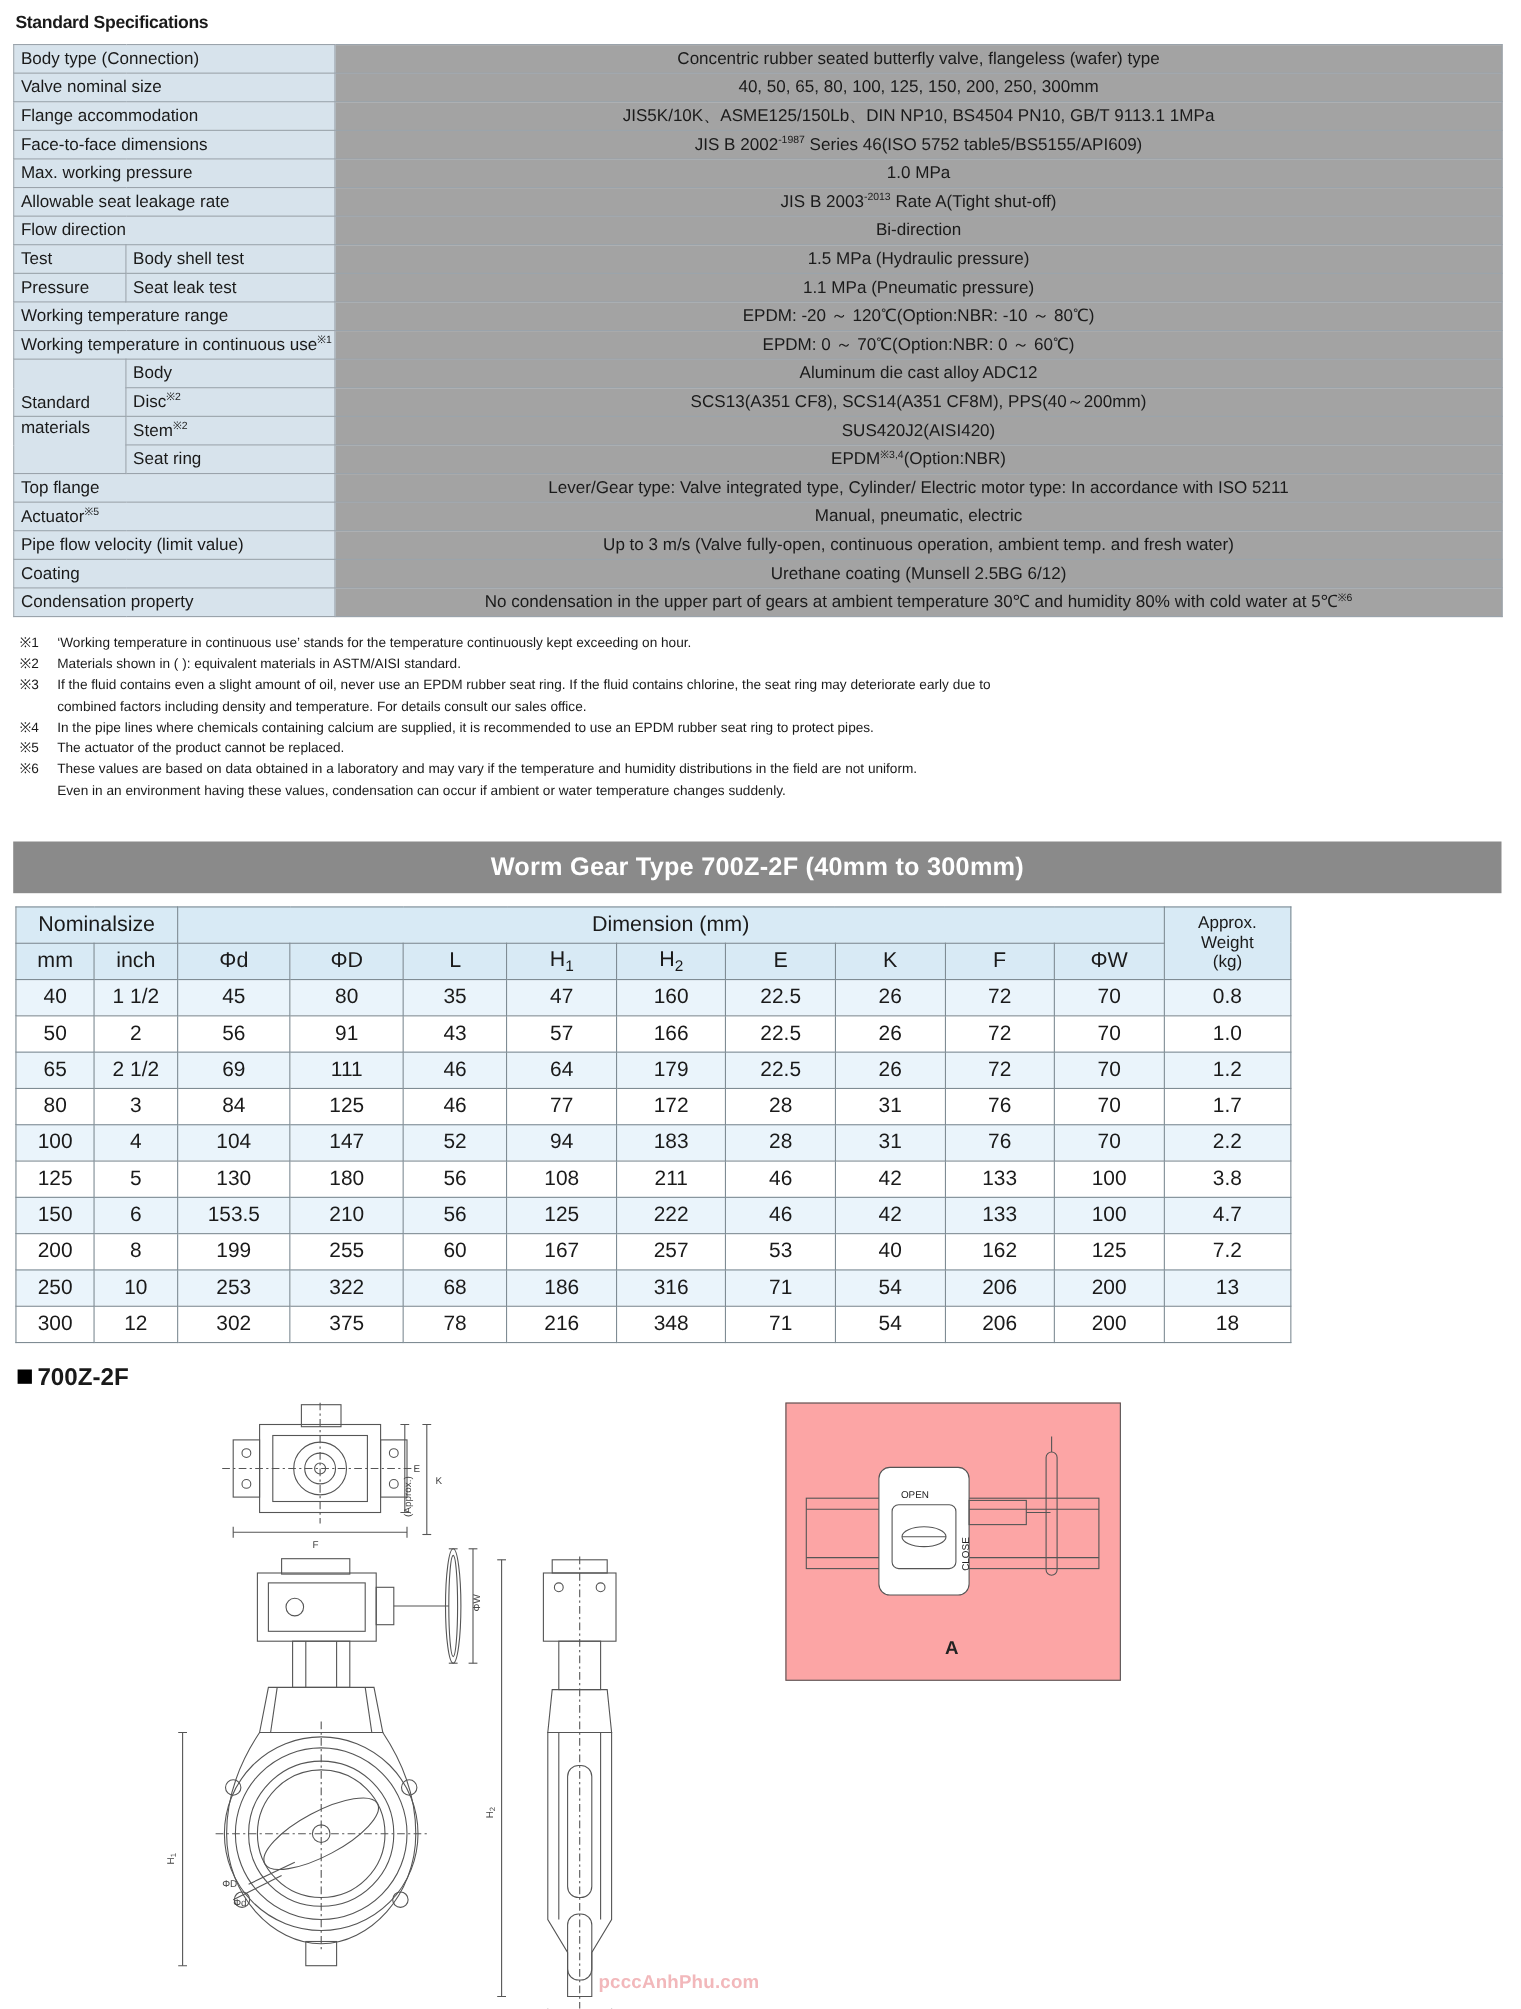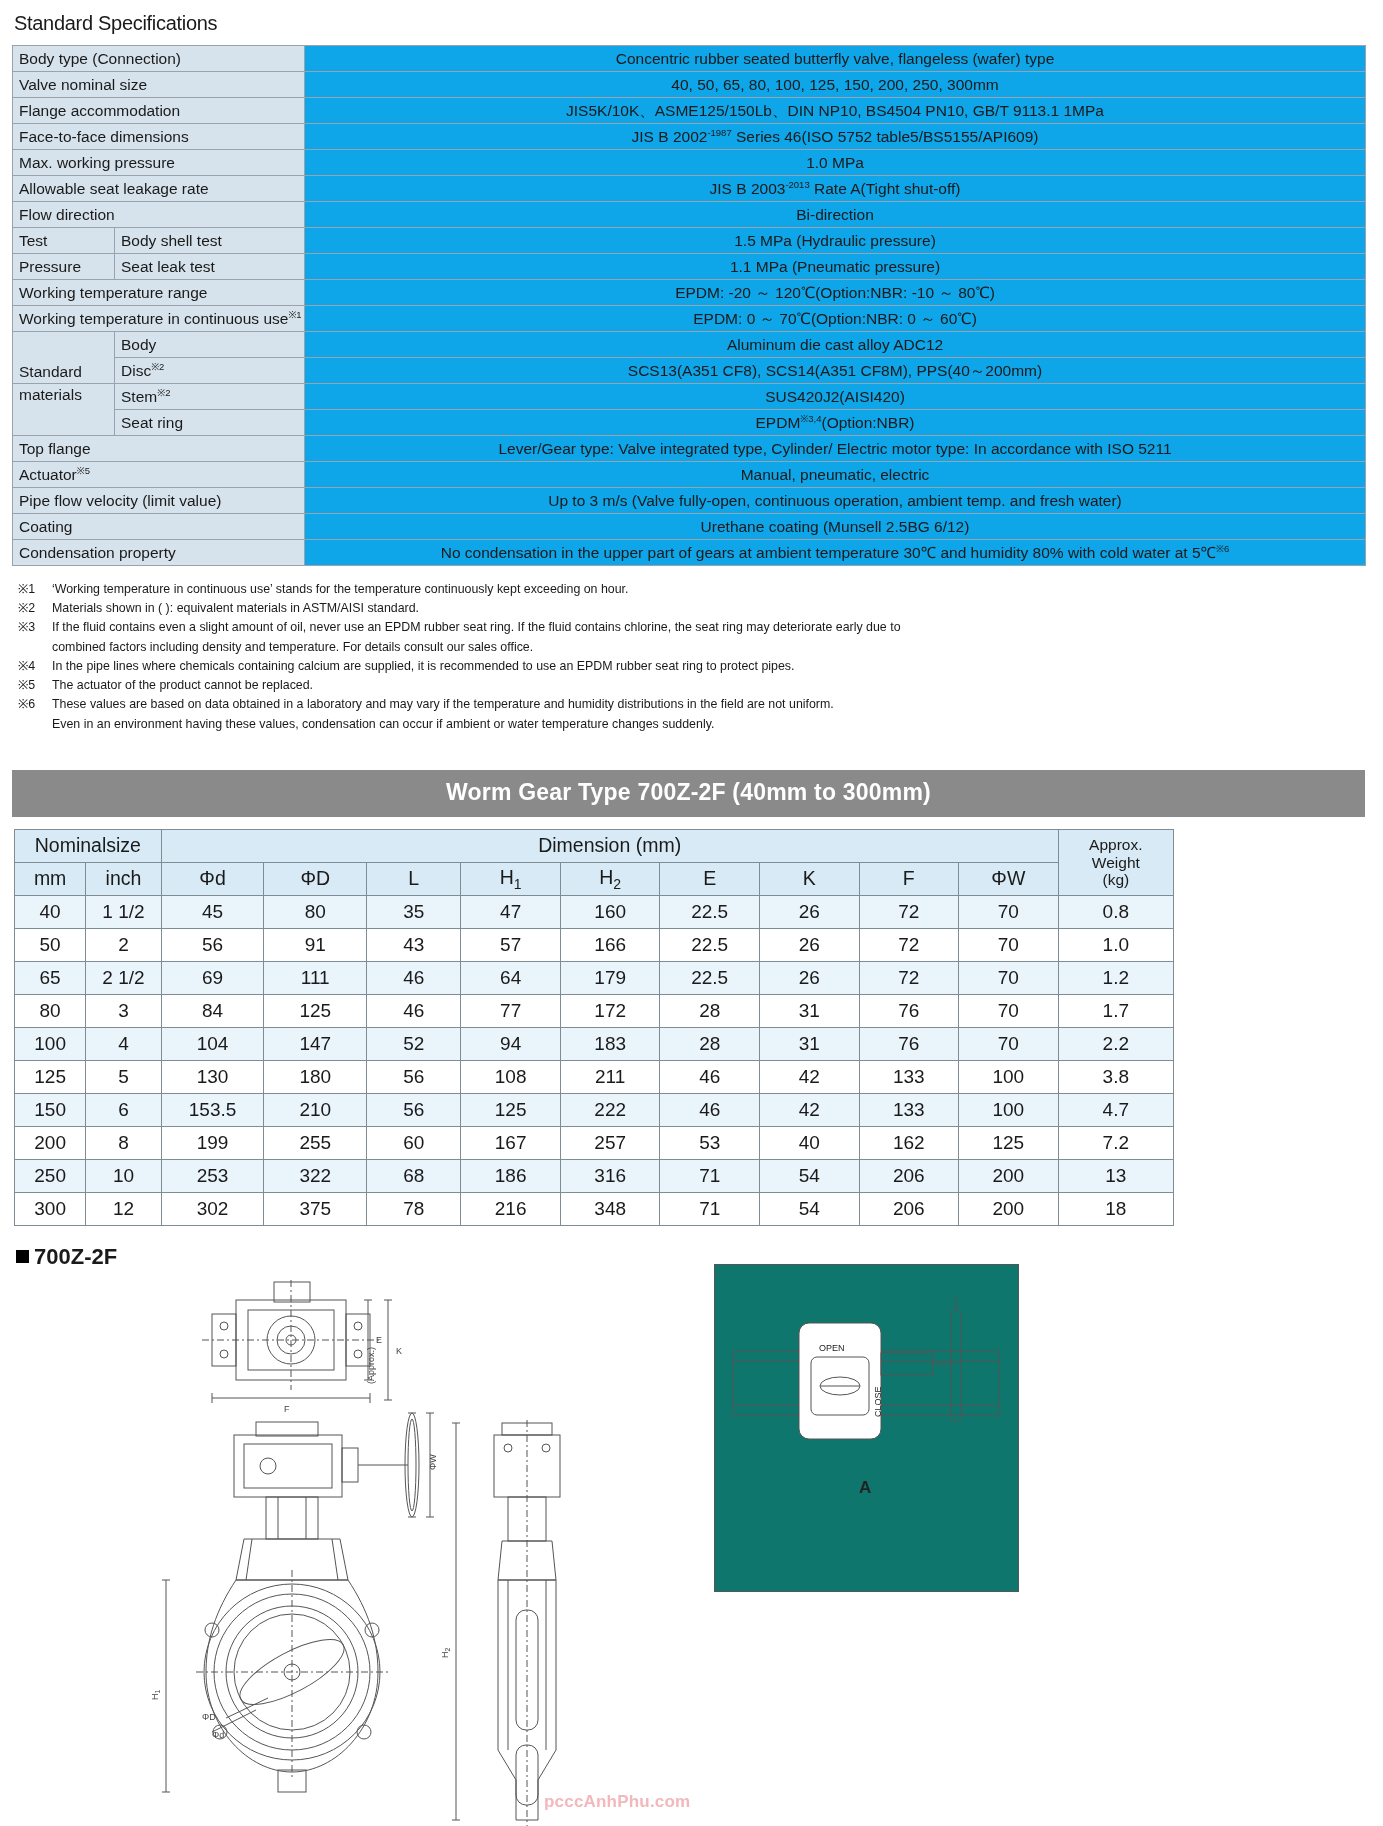--- a/index.html
+++ b/index.html
@@ -10,22 +10,22 @@
     background: #ffffff;
     font-family: "Liberation Sans", sans-serif;
     color: #1a1a1a;
     position: relative;
     overflow: hidden;
   }
   .page { padding: 8px 12px 0 12px; }
 
   
   .section-title {
-    font-size: 20px;
-    font-weight: normal;
+    font-size: 16px;
+    font-weight: bold;
     letter-spacing: -0.3px;
     margin: 4px 0 10px 2px;
   }
 
   
   table.spec {
     border-collapse: collapse;
     width: 1353px;
     table-layout: fixed;
   }
@@ -38,21 +38,21 @@
     vertical-align: middle;
     white-space: nowrap;
   }
   td.hdr {
     background: #d7e3ec;
     text-align: left;
     font-size: 15.5px;
   }
   td.hdr.sub { background: #d7e3ec; }
   td.val {
-    background: #0ea5e9;
+    background: #a3a3a3;
     text-align: center;
   }
   sup.note { font-size: 9.5px; vertical-align: super; }
   sup.yr { font-size: 9.5px; vertical-align: super; }
 
   
   .footnotes {
     margin: 14px 0 0 6px;
     font-size: 12.4px;
     line-height: 1.55;
@@ -115,25 +115,25 @@
     width: 13px; height: 13px;
     background: #000; margin-right: 3px;
   }
   .fig-left { position: absolute; left: 4px; top: 0; width: 680px; }
   .fig-right { position: absolute; left: 690px; top: 0; width: 660px; }
 
   .draw-area { position: relative; margin-top: 10px; }
   svg { display: block; }
 
   .install-box {
-    margin-top: 20px;
+    margin-top: 36px;
     margin-left: 12px;
-    width: 305px; height: 328px;
+    width: 305px; height: 253px;
     border: 1px solid #555;
-    background: #0f766e;
+    background: #fca5a5;
     position: relative;
   }
   .watermark {
     position: absolute;
     left: 544px; bottom: 14px;
     font-size: 17px;
     color: #f2b8bb;
     font-weight: bold;
     letter-spacing: 0.2px;
   }

